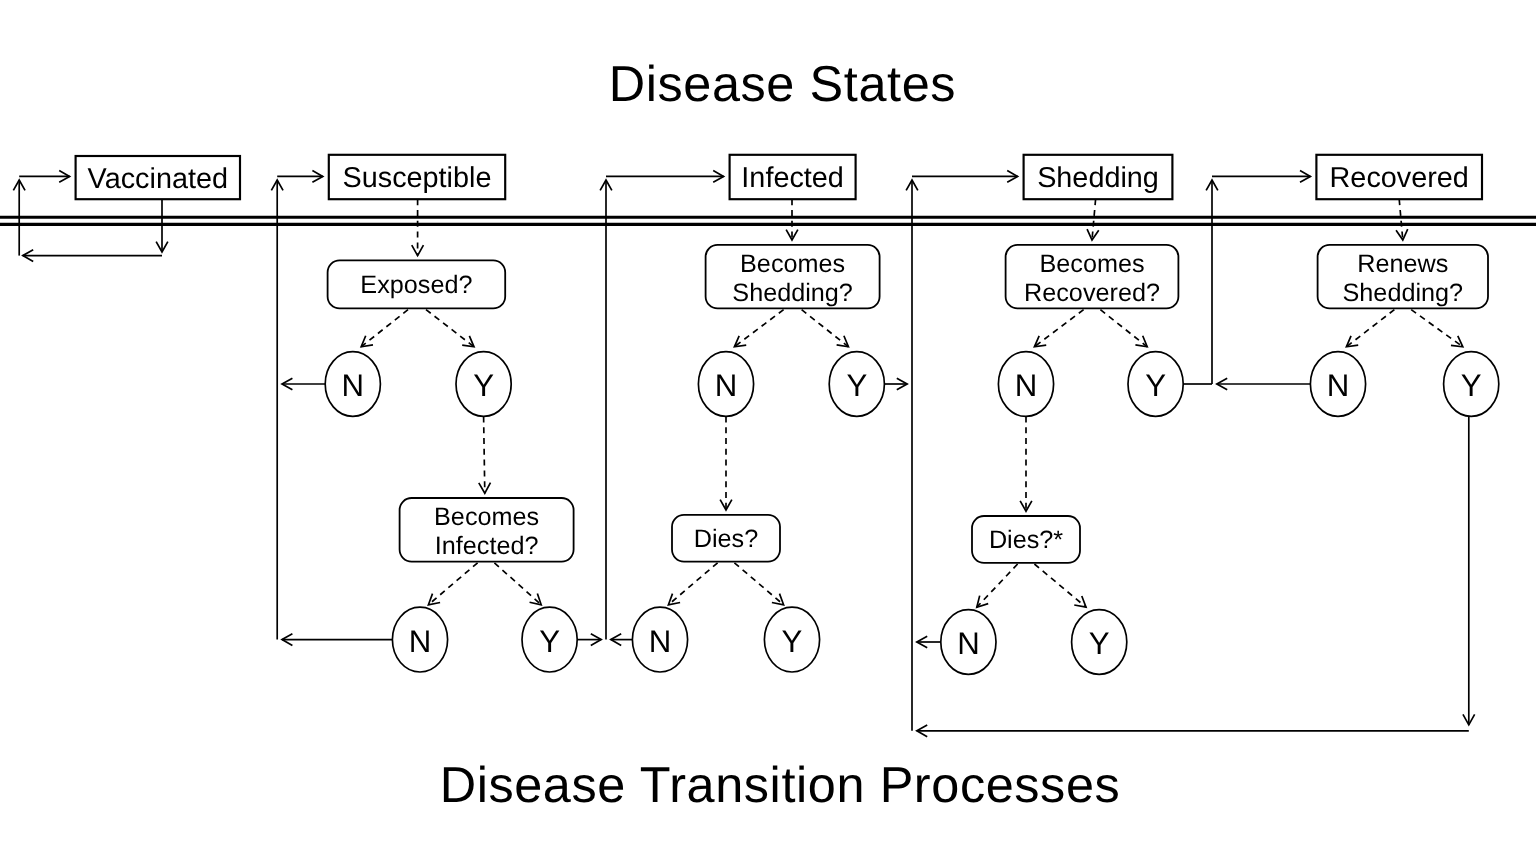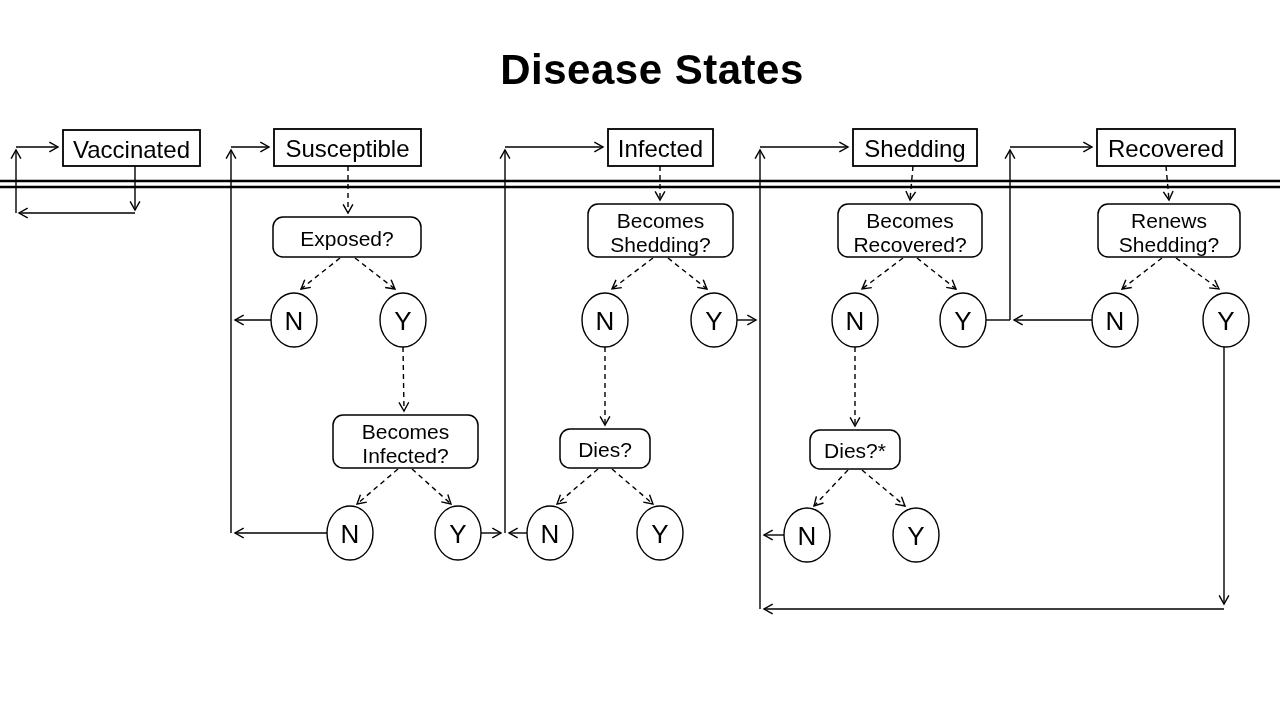--- a/index.html
+++ b/index.html
@@ -9,41 +9,42 @@
     height: 720px;
     background: #ffffff;
     overflow: hidden;
     font-family: "Liberation Sans", sans-serif;
   }
   .title {
     position: absolute;
     transform: translateX(-50%);
     color: #000;
     font-size: 42px;
-    font-weight: 700;
+    font-weight: 400;
     white-space: nowrap;
     letter-spacing: 0.5px;
   }
   .title-top    { left: 652px; top: 46px; }
   .title-bottom { left: 650px; top: 630px; }
   svg#diagram { position: absolute; left: 0; top: 0; }
   text {
     fill: #000;
     text-anchor: middle;
     dominant-baseline: central;
   }
   .state-label    { font-family: "Liberation Sans", sans-serif; font-size: 24px; }
   .decision-label { font-family: "Liberation Sans", sans-serif; font-size: 21px; }
   .outcome-label  { font-family: "Liberation Sans", sans-serif; font-size: 26px; }
 </style>
 </head>
 <body>
 
 <div class="stage">
   <div class="title title-top">Disease States</div>
+  <div class="title title-bottom">Disease Transition Processes</div>
   <svg id="diagram" width="1280" height="720" viewBox="0 0 1280 720">
     <defs>
       <marker id="arrow" viewBox="0 0 12 12" refX="10" refY="6" markerWidth="13" markerHeight="13" orient="auto" markerUnits="userSpaceOnUse">
         <path d="M2,1.5 L10,6 L2,10.5" fill="none" stroke="#000" stroke-width="1.3"></path>
       </marker>
     </defs>
     <g id="layer-lines">
         <polyline points="0,181 1280,181" fill="none" stroke="#000000" stroke-width="2.6"></polyline>
         <polyline points="0,187 1280,187" fill="none" stroke="#000000" stroke-width="2.6"></polyline>
         <polyline points="135,166 135,210" fill="none" stroke="#000000" stroke-width="1.4" marker-end="url(#arrow)"></polyline>

